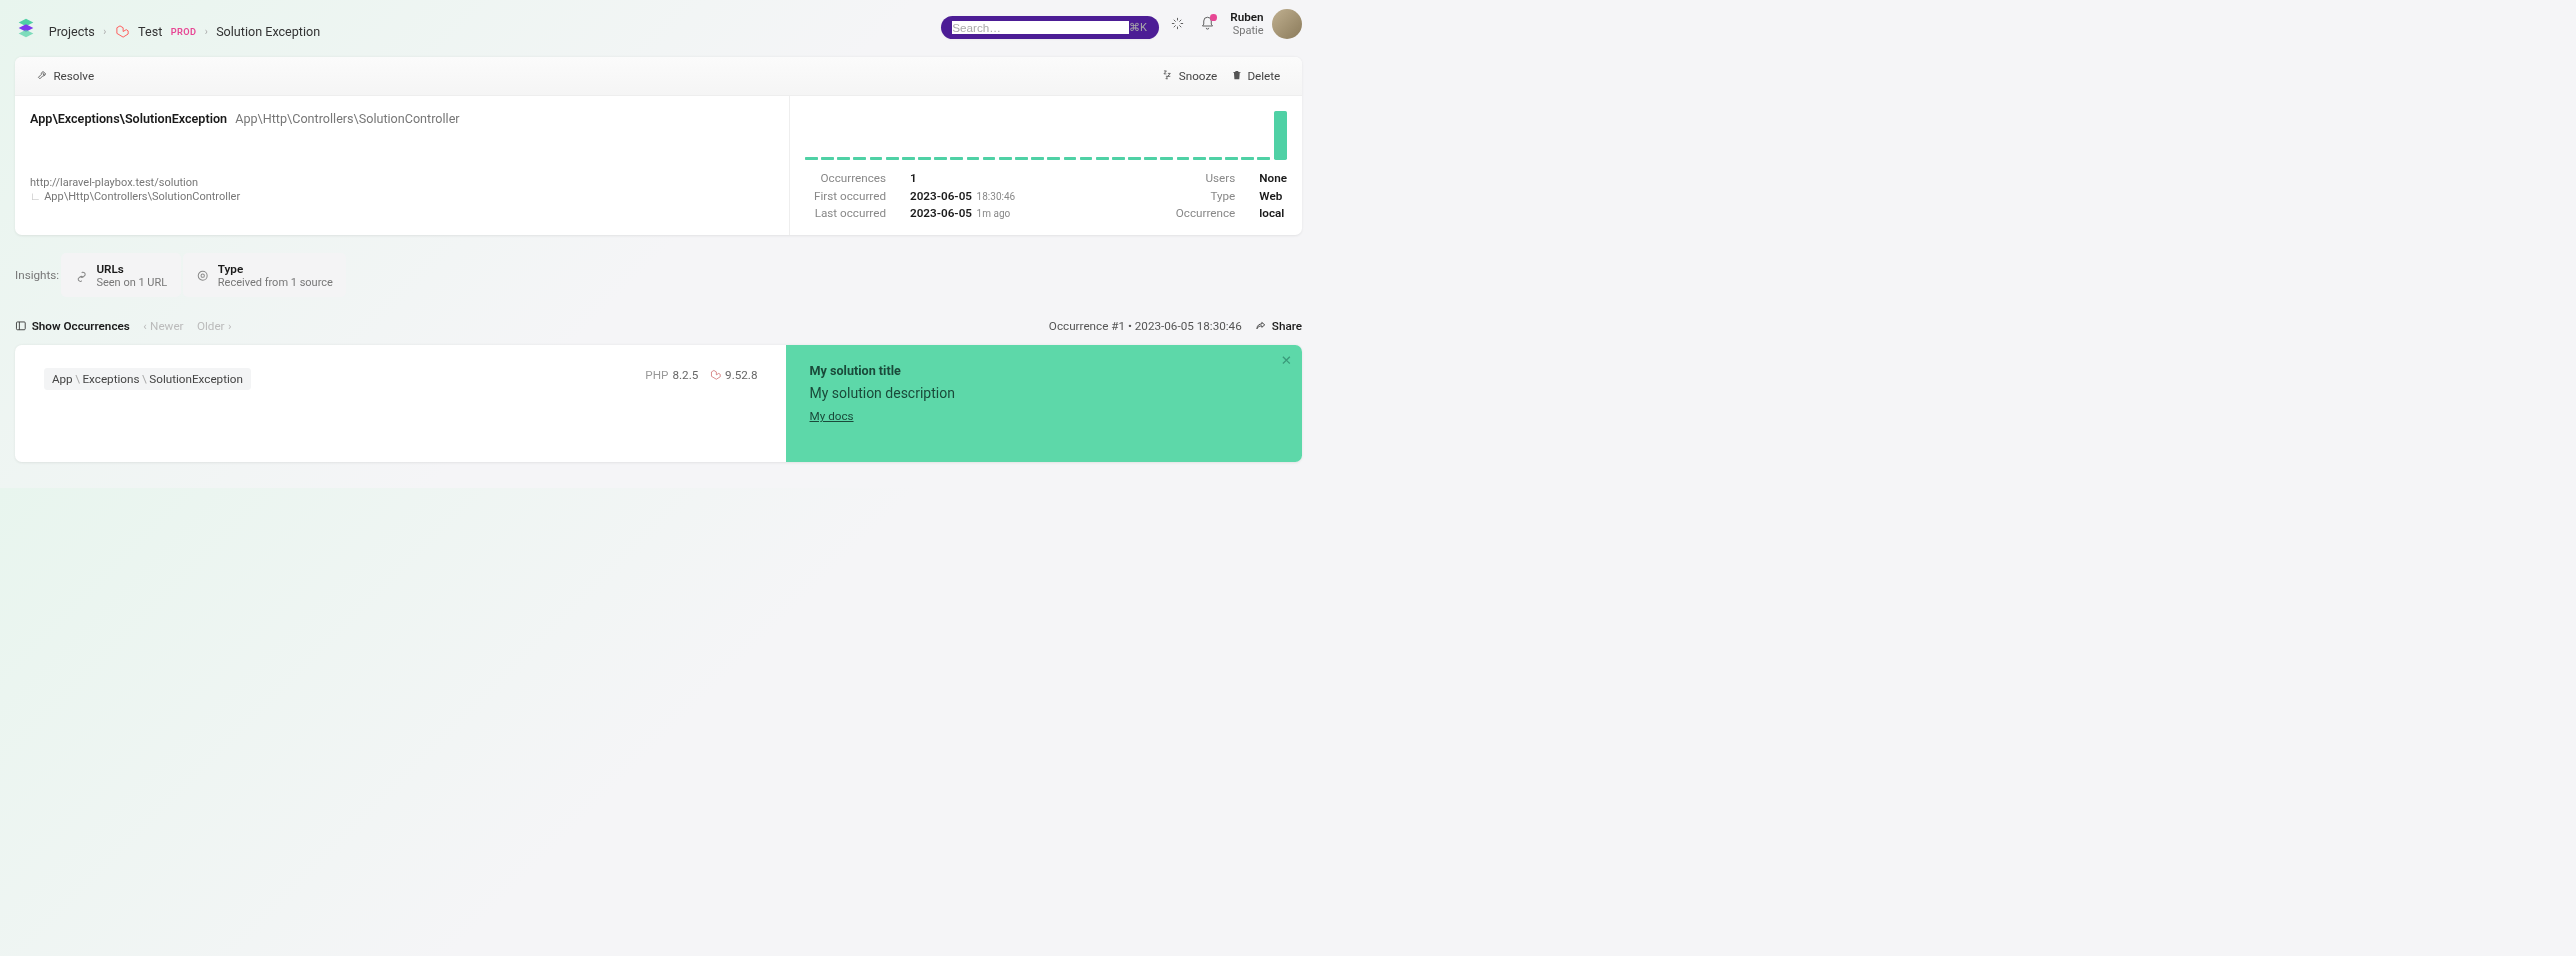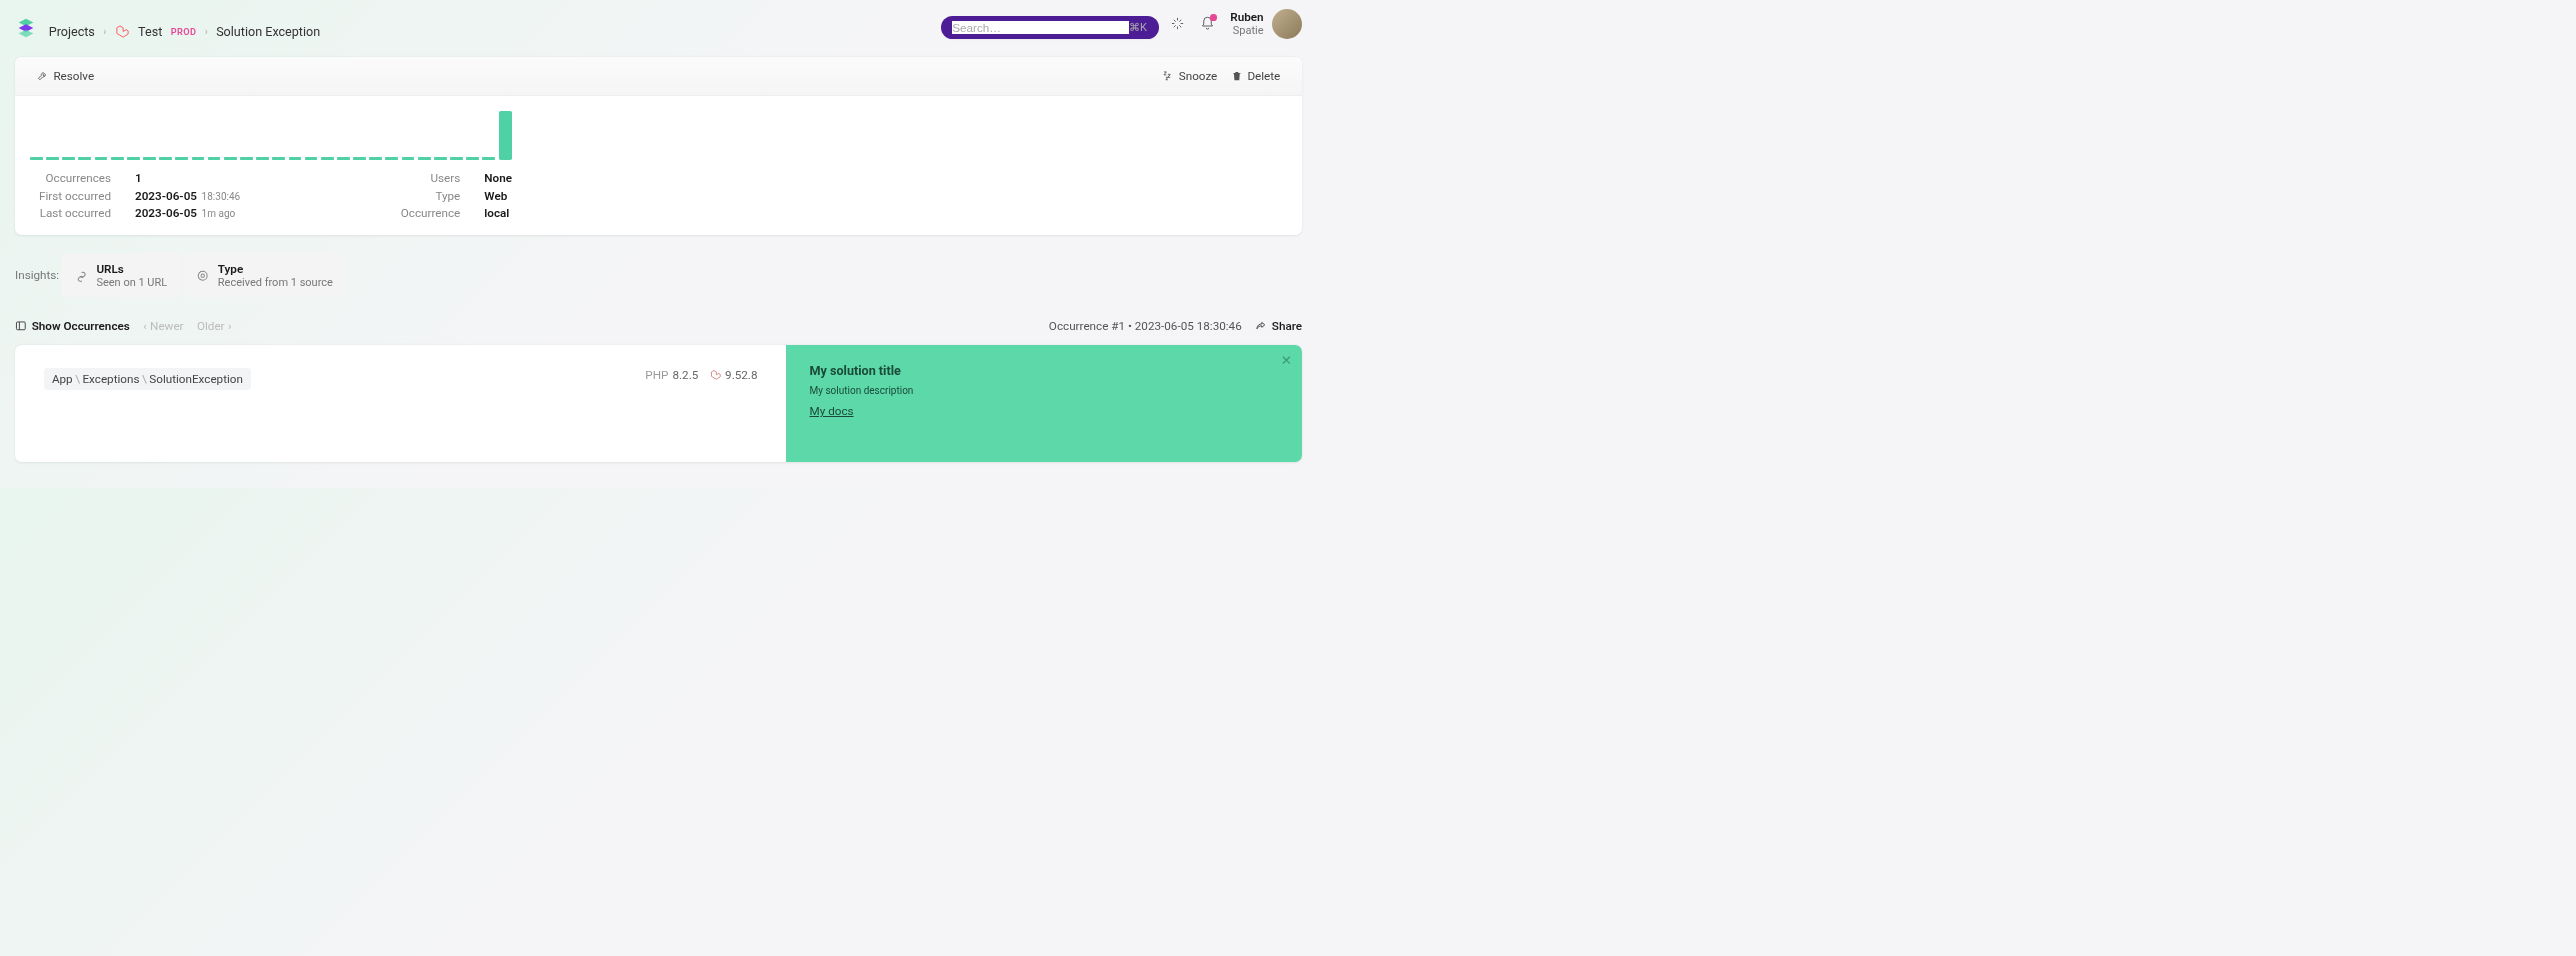--- a/index.html
+++ b/index.html
@@ -97,21 +97,21 @@
 }
 .card-toolbar {
   display: flex;
   align-items: center;
   padding: 8.4px 15px;
   border-bottom: 0.8px solid #eee;
   background: linear-gradient(#fbfbfb, #f5f5f5);
 }
 .toolbar-btn {
   display: flex;
-  align-items: center;
+  align-items: flex-start;
   gap: 5px;
   font-size: 11.7px;
   color: #444;
   cursor: pointer;
   padding: 3.4px 6.7px;
 }
 .toolbar-spacer { flex: 1; }
 .toolbar-icon { width: 11.7px; height: 11.7px; }
 
 .card-body {
@@ -244,21 +244,21 @@
   position: relative;
 }
 .solution-close {
   position: absolute;
   top: 8.4px; right: 10px;
   color: #3a9a7a;
   cursor: pointer;
   font-size: 13.4px;
 }
 .solution-title { font-weight: 700; margin-bottom: 6.7px; font-size: 12.6px; }
-.solution-desc { font-size: 10px; margin-bottom: 8.4px; }
+.solution-desc { font-size: 14px; margin-bottom: 8.4px; }
 .solution-link { font-size: 11.7px; text-decoration: underline; cursor: pointer; }
 
 svg { display: block; }
 </style>
 </head>
 <body>
 
 <div class="header">
   <svg class="logo" viewBox="0 0 24 24">
       <path fill="#4fd1a5" d="M4 6l8-4 8 4-8 4z"></path>
@@ -318,20 +318,28 @@
       <span>Snooze</span>
     </div>
     <div class="toolbar-btn">
       <svg class="toolbar-icon" viewBox="0 0 24 24">
           <path fill="#555" d="M6 7h12l-1 14H7L6 7zm3-3h6v2H9V4zM4 6h16v1H4z"></path>
         </svg>
       <span>Delete</span>
     </div>
   </div>
   <div class="card-body">
+    <div class="card-left">
+      <div class="exc-title">
+        <strong>App\Exceptions\SolutionException</strong>
+        <span class="exc-sub">App\Http\Controllers\SolutionController</span>
+      </div>
+      <div class="exc-url">http://laravel-playbox.test/solution</div>
+      <div class="exc-controller"><span class="corner-glyph">∟</span><span>App\Http\Controllers\SolutionController</span></div>
+    </div>
     <div class="card-right">
       <div class="sparkline">
         <div class="spark-empty"></div>
           <div class="spark-empty"></div>
           <div class="spark-empty"></div>
           <div class="spark-empty"></div>
           <div class="spark-empty"></div>
           <div class="spark-empty"></div>
           <div class="spark-empty"></div>
           <div class="spark-empty"></div>

